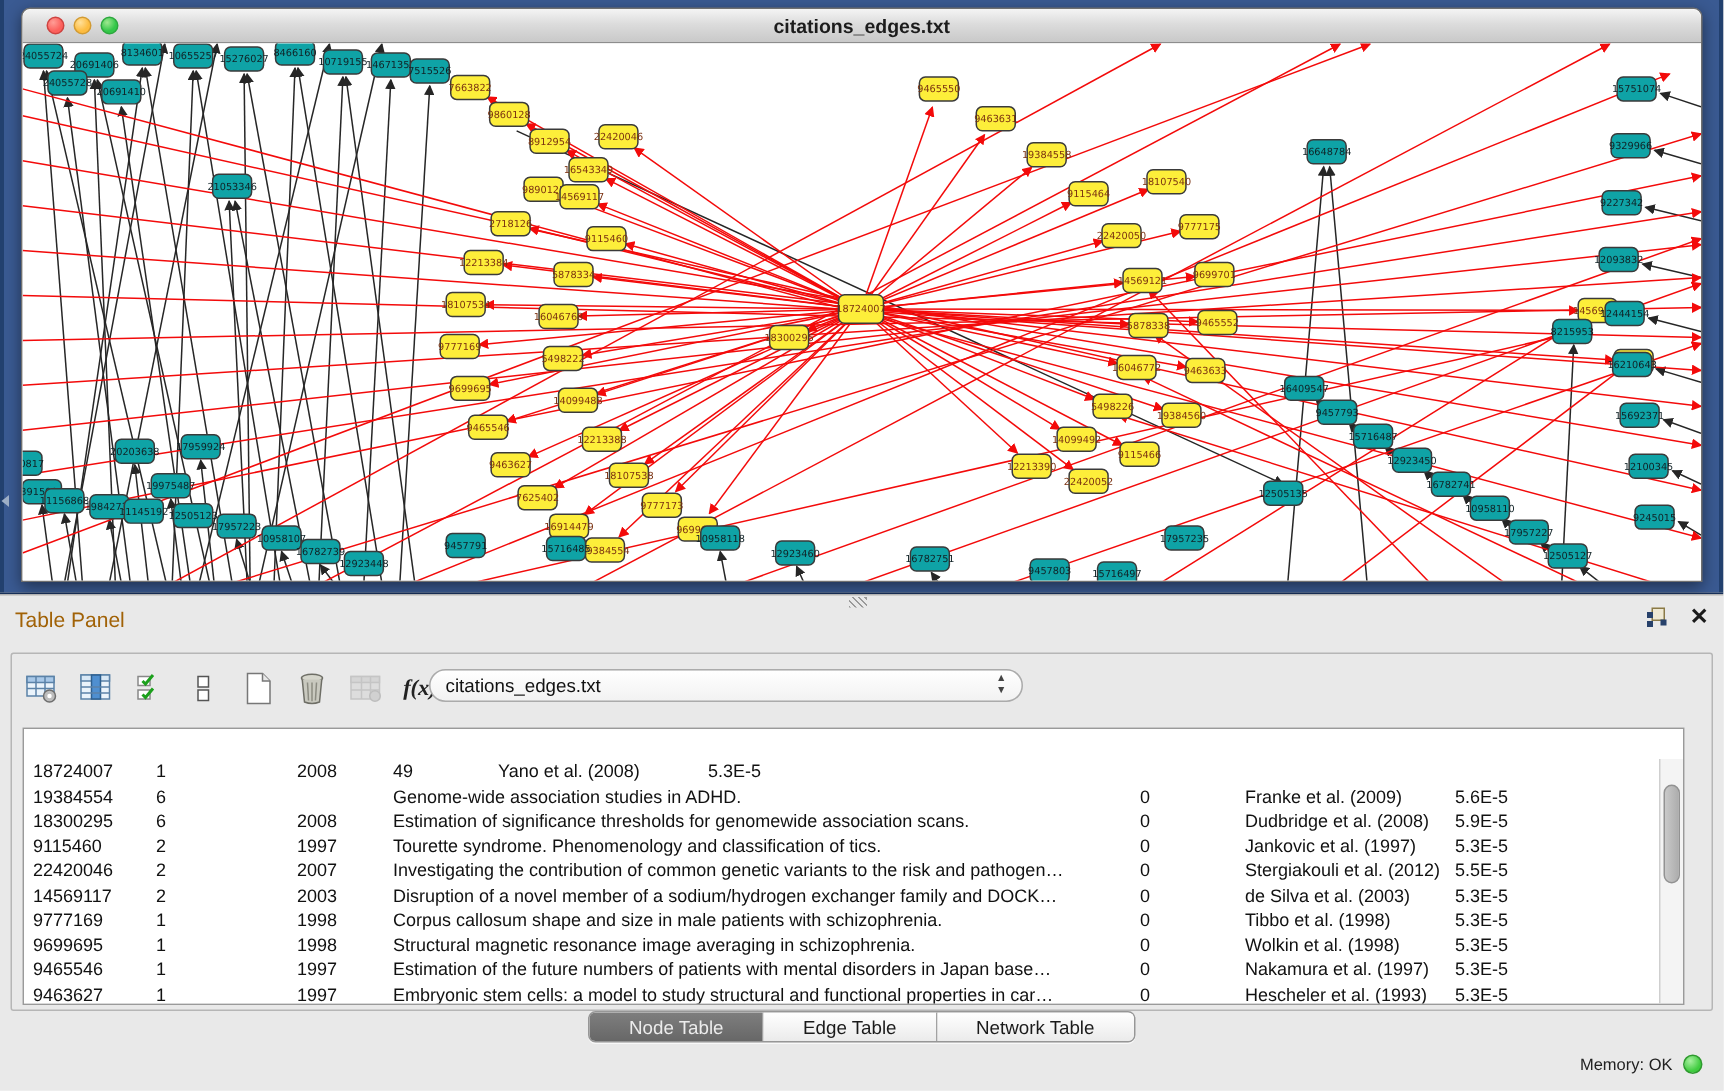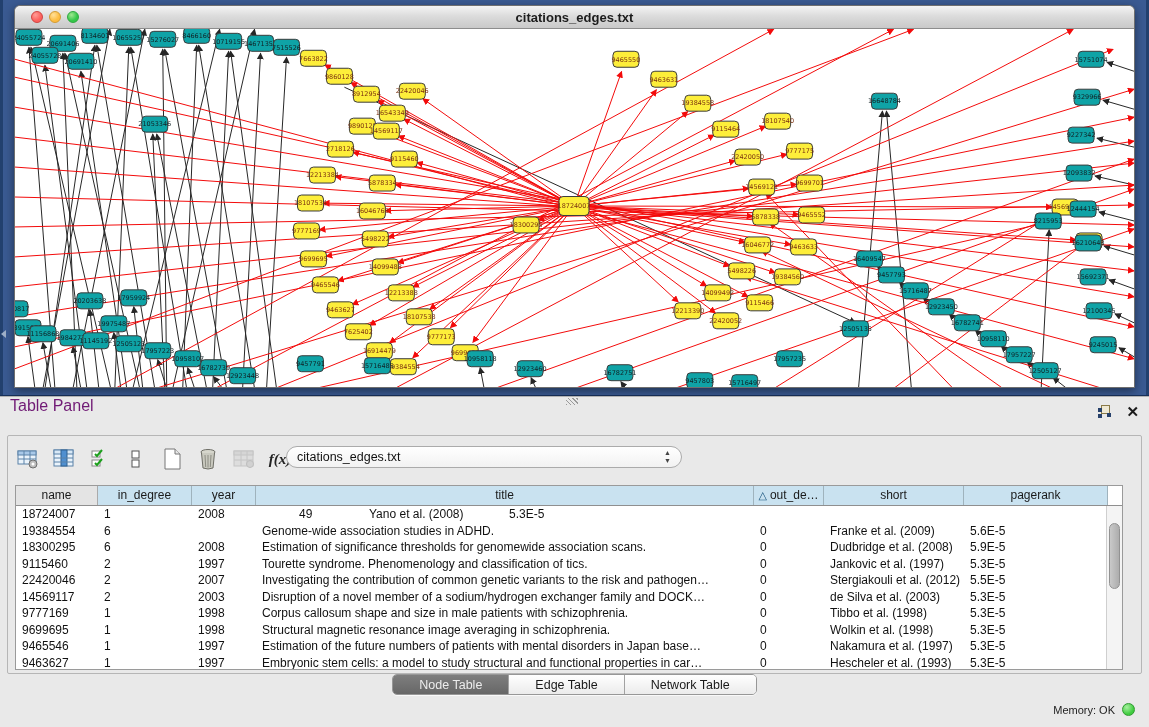--- a/index.html
+++ b/index.html
@@ -26,21 +26,21 @@
   #canvas { position:absolute; left:0; top:23px; width:1119px; height:360px; background:#fff; }
   #net-svg { display:block; }
   #collapse-arrow { position:absolute; left:1px; top:330px; width:0; height:0;
     border-top:4px solid transparent; border-bottom:4px solid transparent; border-right:5px solid #9fb0c8; }
 
   
   #table-panel { position:absolute; left:0; top:396px; width:1149px; height:331px;
     background:#e9e9e9; border-top:1px solid #b2b2b2; }
   #splitter-grip { position:absolute; left:566px; top:1px; width:12px; height:7px;
     background:repeating-linear-gradient(45deg,#9a9a9a 0 1px,transparent 1px 3px); }
-  #panel-title { position:absolute; left:10px; top:0; font-size:16px; color:#701a75; }
+  #panel-title { position:absolute; left:10px; top:8px; font-size:14px; color:#a16207; }
   #panel-win-icons { position:absolute; right:10px; top:8px; display:flex; gap:14px; align-items:center; }
   #float-icon { position:relative; width:14px; height:13px; }
   #float-icon .sq { position:absolute; border:1px solid #8a7a48; width:9px; height:9px; left:3px; top:0; background:#efe9d4; }
   #float-icon .c1,#float-icon .c2,#float-icon .c3 { position:absolute; width:4px; height:4px; background:#27416b; }
   #float-icon .c1{ left:0; top:3px; } #float-icon .c2{ left:9px; top:8px; } #float-icon .c3{ left:0; top:9px; }
   #panel-close { font-size:15px; font-weight:bold; color:#1a1a1a; line-height:13px; cursor:default; }
 
   #tool-box { position:absolute; left:7px; top:38px; width:1135px; height:239px;
     background:#e9e9e9; border:1px solid #b6b6b6; border-radius:2px; }
   #toolbar { position:absolute; left:8px; top:8px; height:30px; display:flex; align-items:center; gap:12px; }
@@ -521,35 +521,26 @@
             </svg>
         </div>
         <div class="ticon" id="fx-icon">f(x)</div>
       </div>
       <div id="tbl-combo">
         <span>citations_edges.txt</span>
         <span id="combo-arrows">▲<br>▼</span>
       </div>
 
       <div id="grid">
-        <div id="grid-head">
-            <div class="th gray" style="width: 82px;">name</div>
-            <div class="th" style="width: 94px;">in_degree</div>
-            <div class="th" style="width: 64px;">year</div>
-            <div class="th" style="width: 498px;">title</div>
-            <div class="th" style="width: 70px;"><span class="sort">△</span>out_de…</div>
-            <div class="th" style="width: 140px;">short</div>
-            <div class="th" style="width: 144px;">pagerank</div>
-          </div>
         <div id="grid-body">
             <div class="tr">
               <div class="td" style="width: 82px;">18724007</div>
               <div class="td" style="width: 94px;">1</div>
               <div class="td" style="width: 64px;">2008</div>
-              <div class="td" style="width: 70px; margin-left: 37px;">49</div>
+              <div class="td" style="width: 70px;">49</div>
               <div class="td" style="width: 140px;">Yano et al. (2008)</div>
               <div class="td" style="width: 144px;">5.3E-5</div>
             </div>
             <div class="tr">
               <div class="td" style="width: 82px;">19384554</div>
               <div class="td" style="width: 94px;">6</div>
               <div class="td" style="width: 64px; margin-top: 22px;">2009</div>
               <div class="td" style="width: 498px;">Genome-wide association studies in ADHD.</div>
               <div class="td" style="width: 70px;">0</div>
               <div class="td" style="width: 140px;">Franke et al. (2009)</div>

